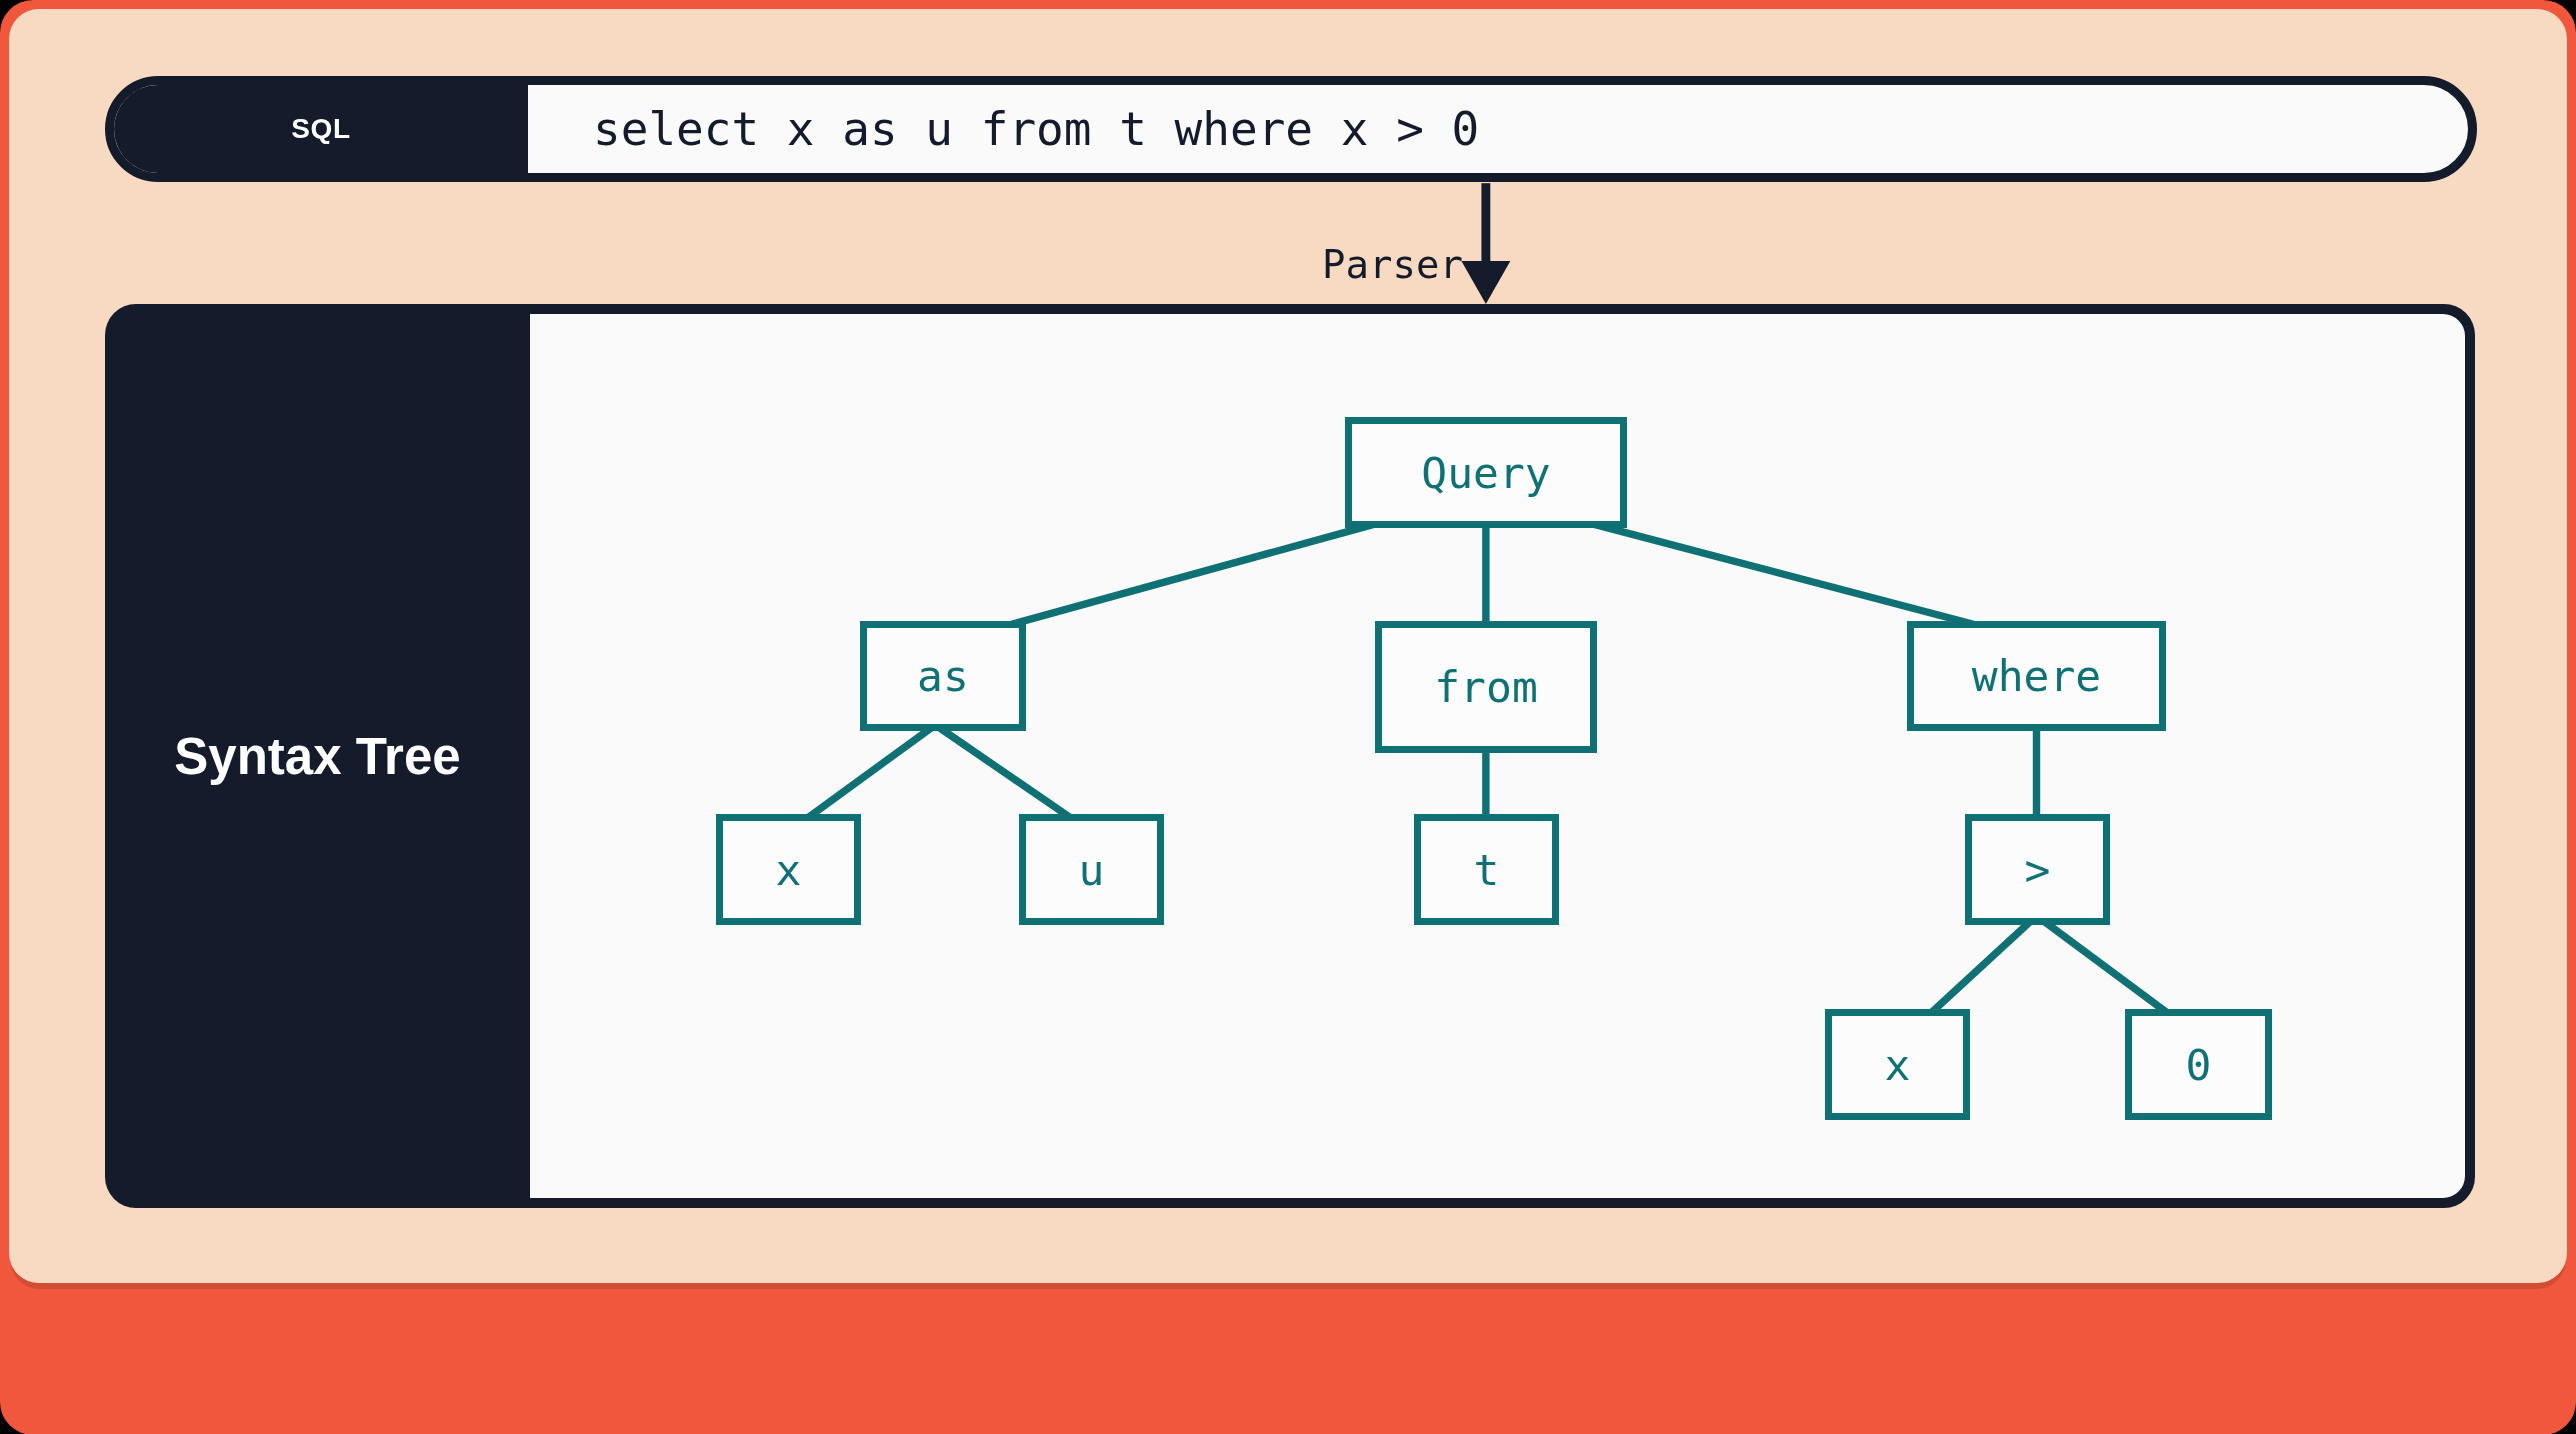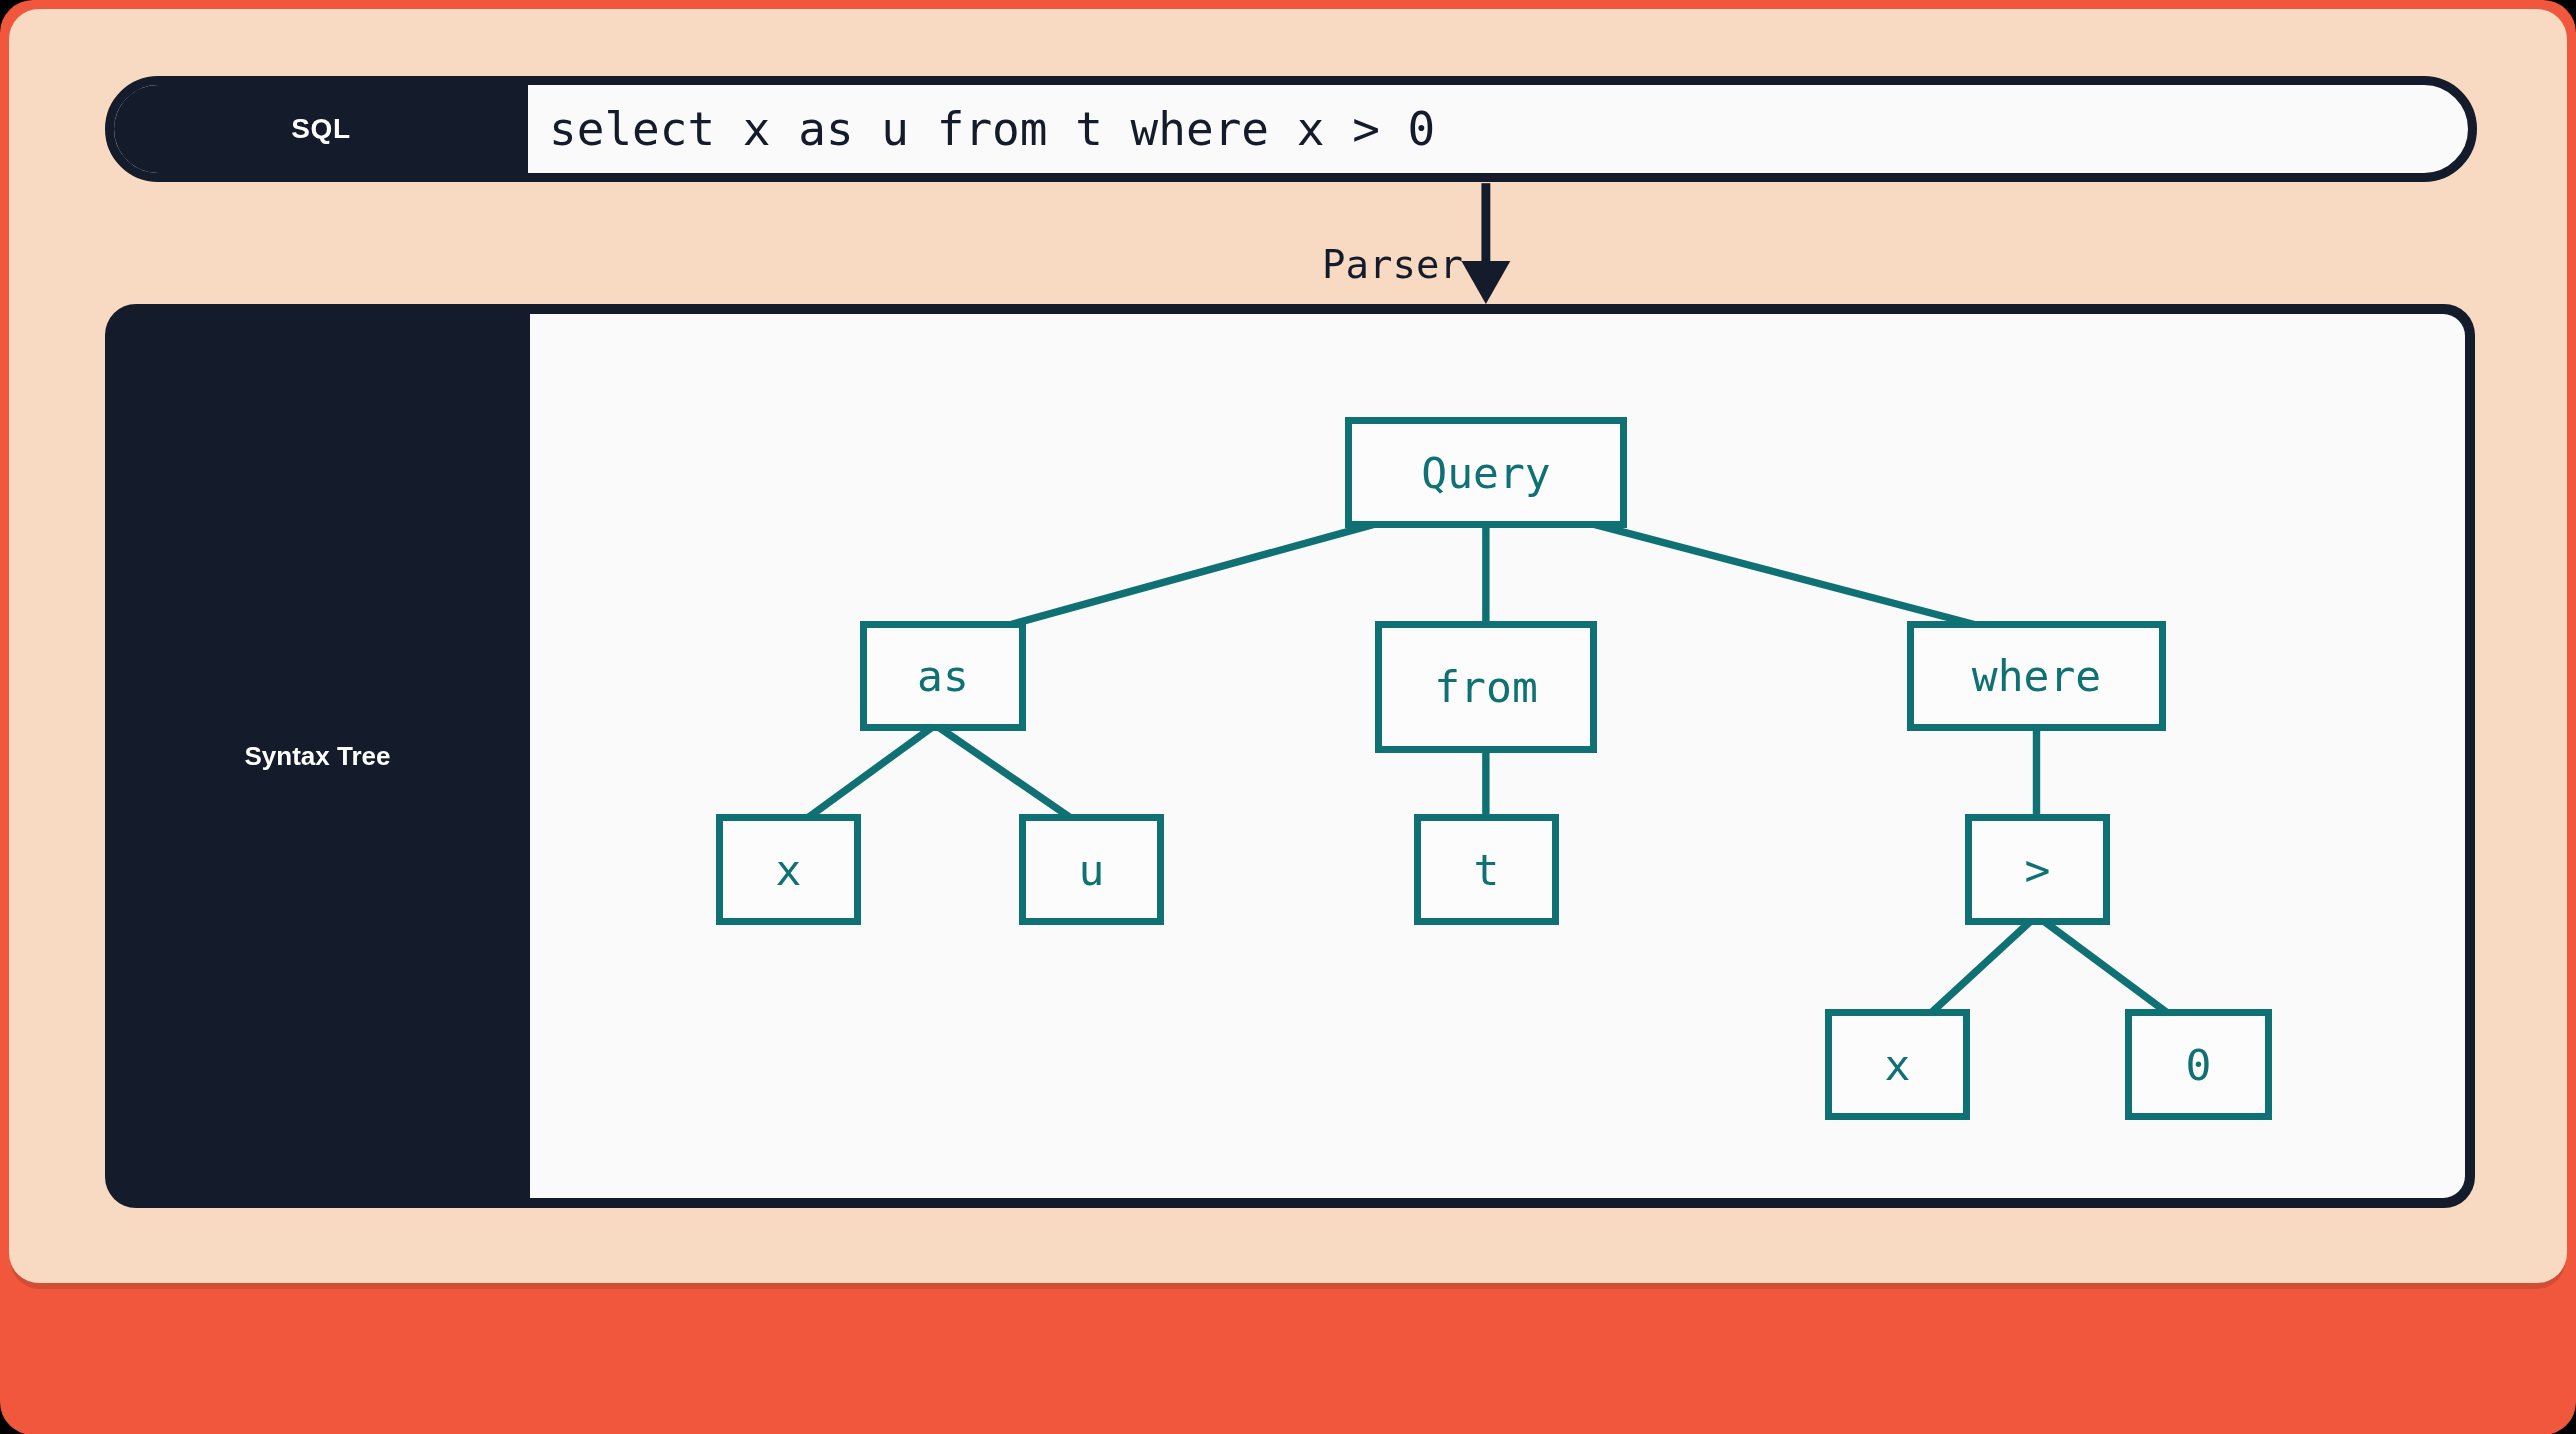--- a/index.html
+++ b/index.html
@@ -46,25 +46,26 @@
     width: 414px; flex-shrink: 0;
     background: var(--navy);
     color: var(--white);
     display: flex; align-items: center; justify-content: center;
     font-weight: bold; font-size: 28px;
     letter-spacing: 0.7px;
   }
   .sql-query {
     flex: 1;
     display: flex; align-items: center;
-    padding-left: 21px;
+    padding-left: 29px;
     font-family: "DejaVu Sans Mono", monospace;
     font-size: 46px;
     color: var(--navy);
     white-space: pre;
+    margin-left: 36px;
   }
   
   .parser-label {
     position: absolute;
     left: 1167px; top: 239px;
     width: 296px; height: 52px;
     line-height: 52px;
     text-align: right;
     font-family: "DejaVu Sans Mono", monospace;
     font-size: 39px;
@@ -83,21 +84,21 @@
     left: 425px; top: 10.4px; right: 10.4px; bottom: 10.4px;
     background: var(--offwhite);
     border-radius: 0 22px 22px 0;
   }
   .tree-label {
     position: absolute;
     left: 0; top: 0;
     width: 425px; height: 100%;
     display: flex; align-items: center; justify-content: center;
     color: var(--white);
-    font-weight: bold; font-size: 26px; border-radius: 9px;
+    font-weight: bold; font-size: 51px; border-radius: 9px;
   }
   
   .node {
     position: absolute;
     background: #FCFCFC;
     border: 7.4px solid var(--teal);
     color: var(--teal);
     font-family: "DejaVu Sans Mono", monospace;
     font-size: 43px;
     display: flex; align-items: center; justify-content: center;

